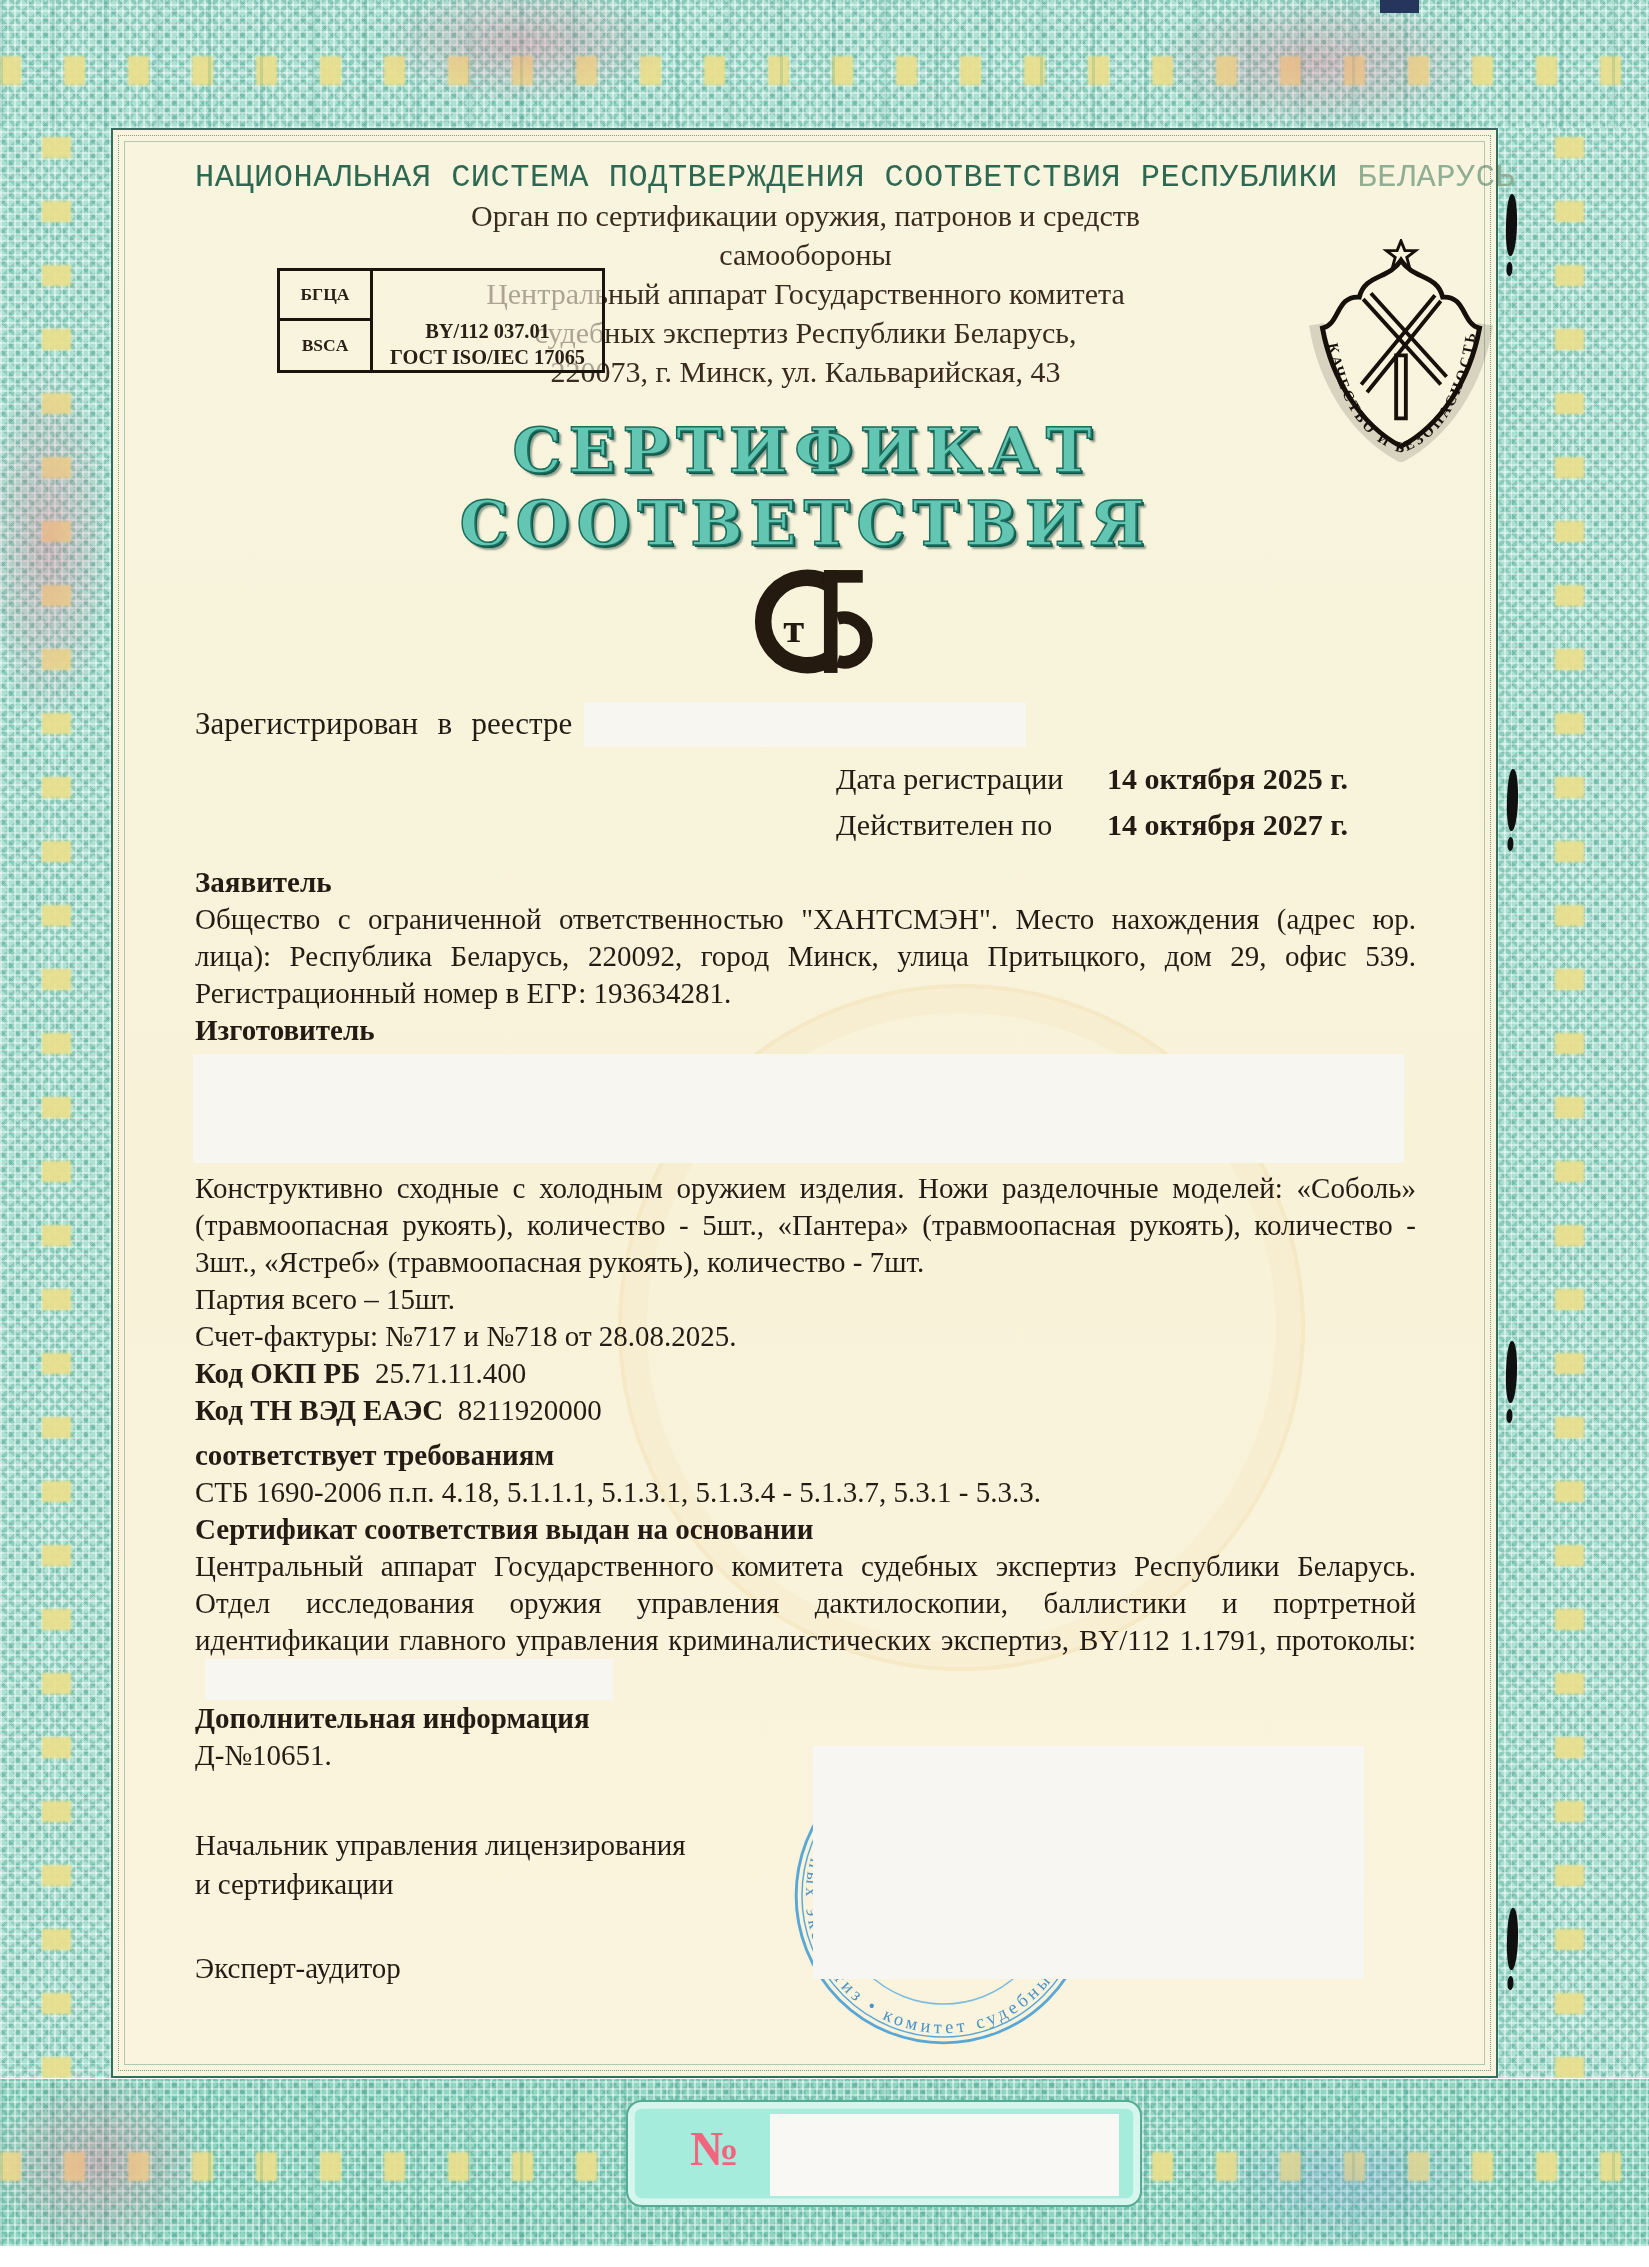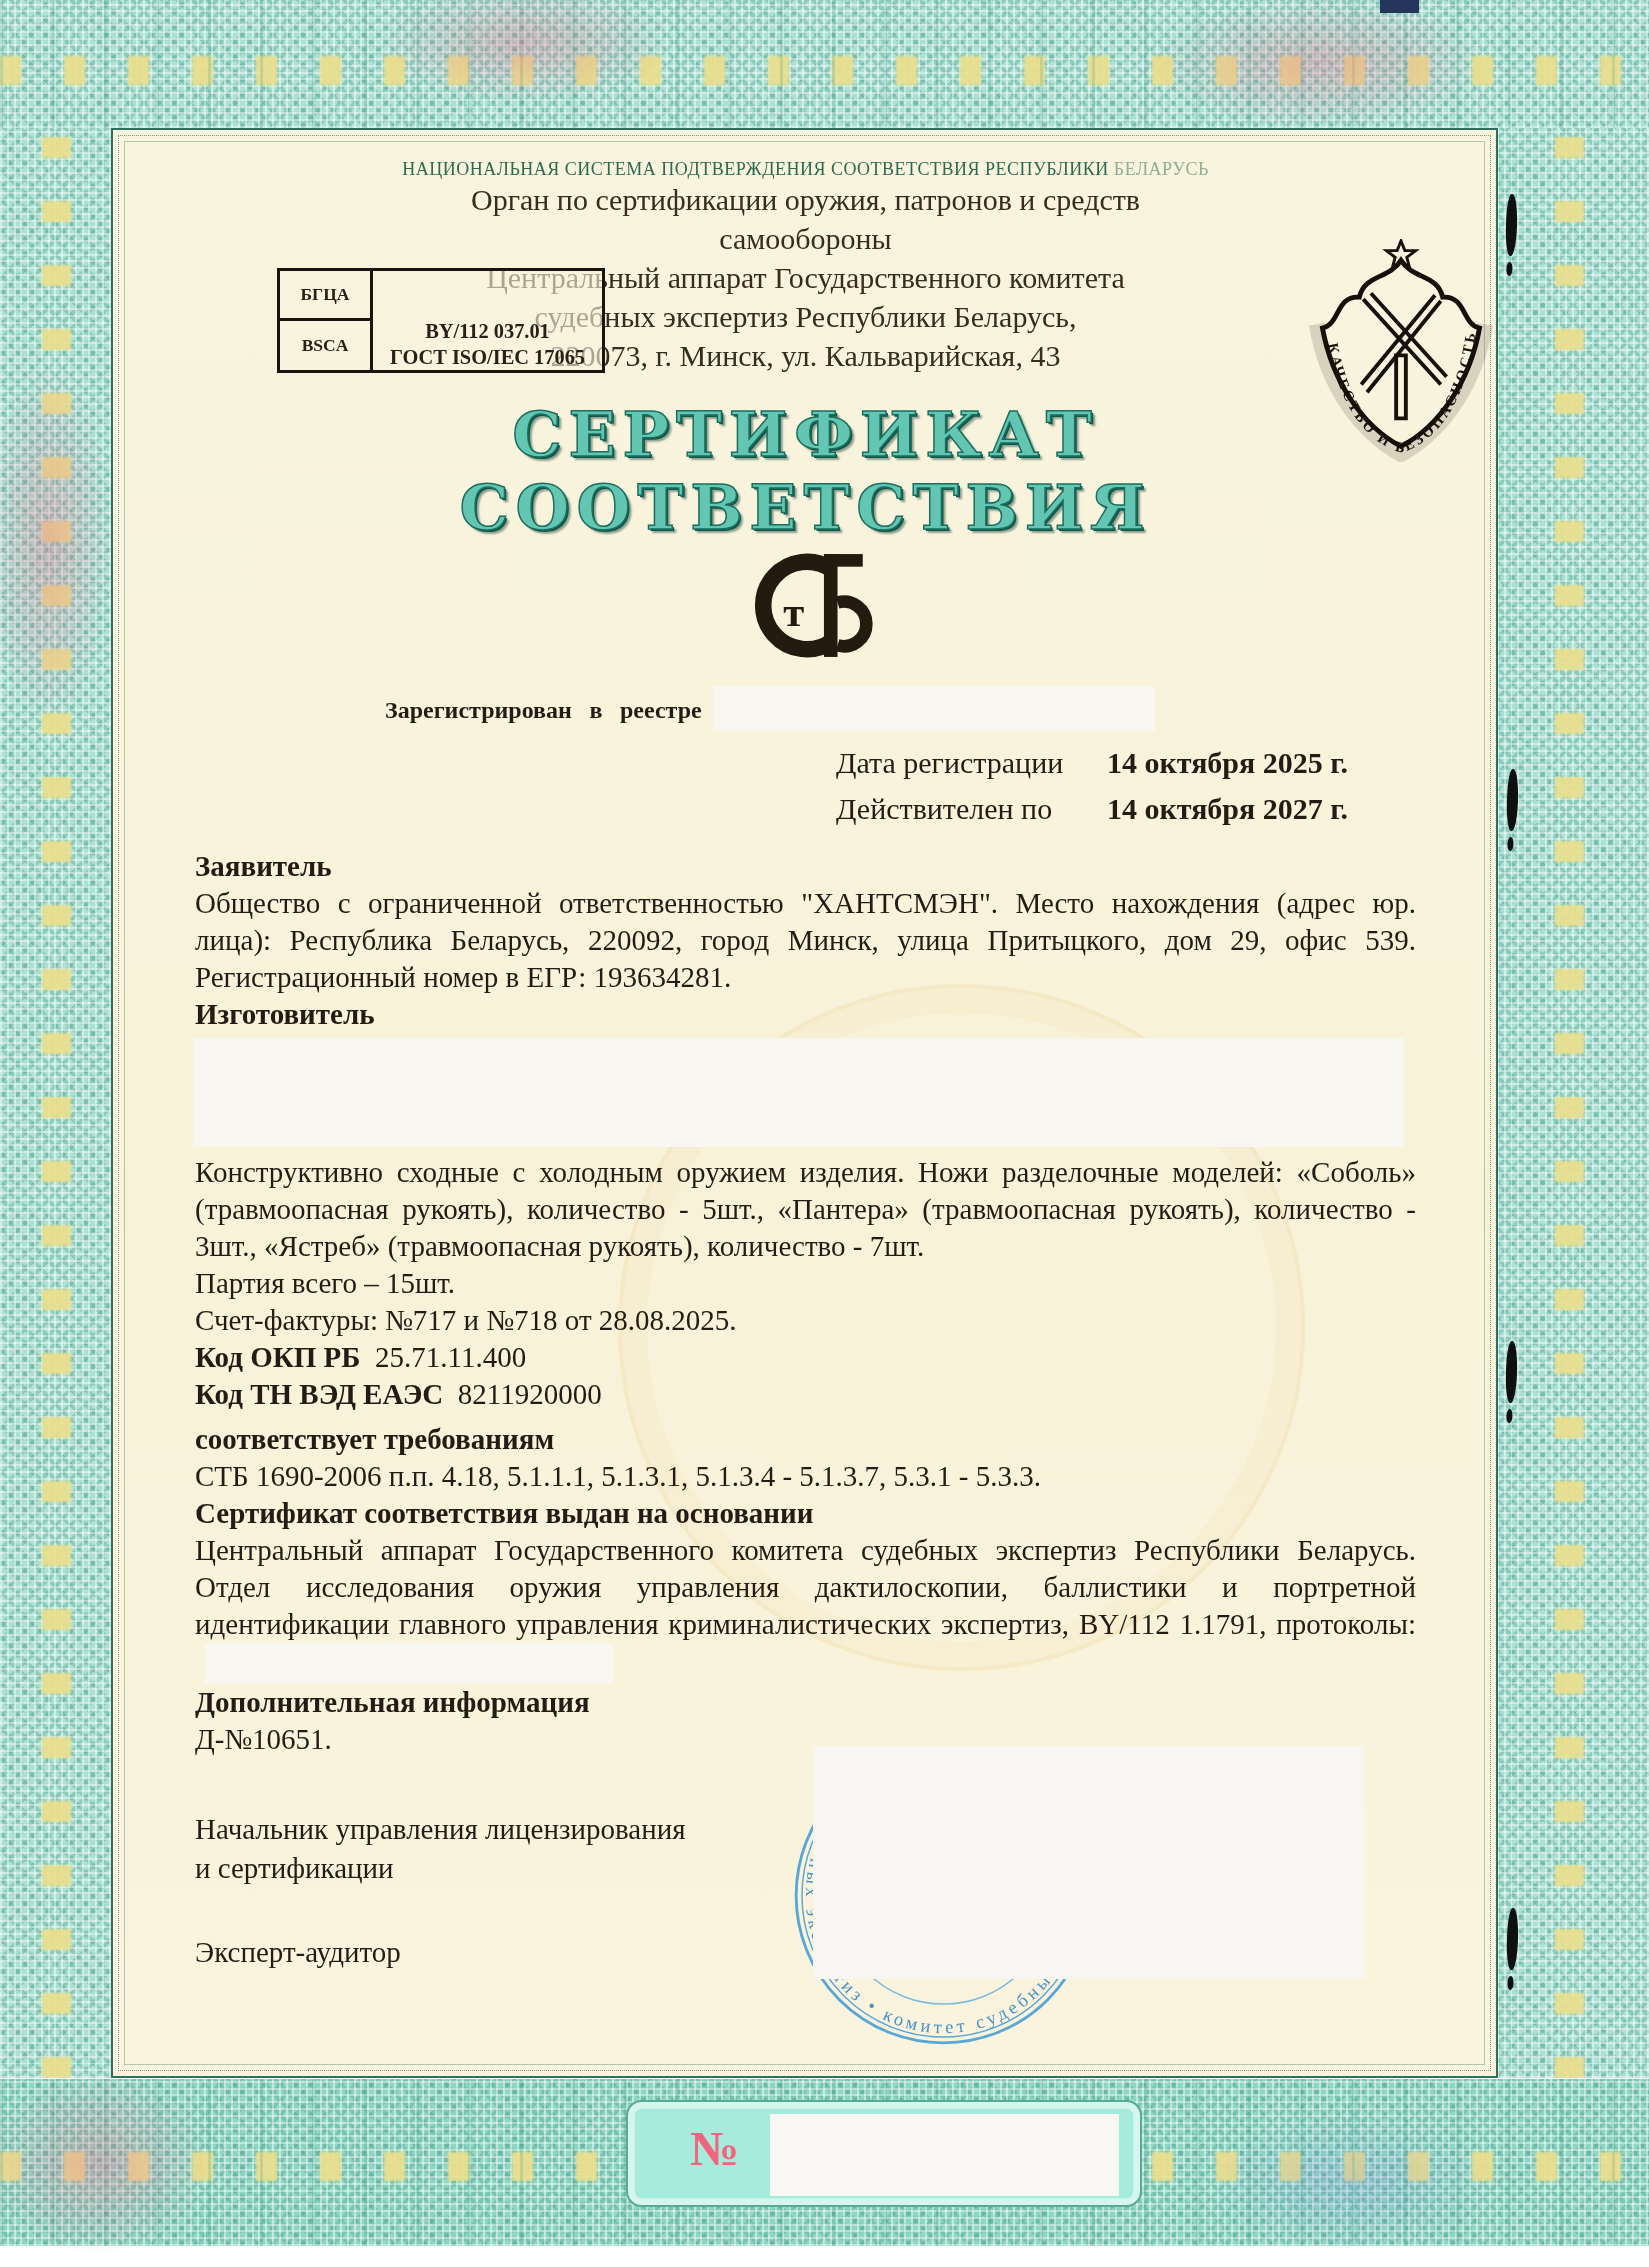--- a/index.html
+++ b/index.html
@@ -35,41 +35,41 @@
          border:2.9px solid #2f6f5e;}
   .sheet::before{content:"";position:absolute;inset:4.9px;border:1.9px dotted rgba(47,111,94,.65);pointer-events:none;}
   .sheet::after{content:"";position:absolute;inset:10.7px;border:1px solid rgba(47,111,94,.35);pointer-events:none;}
   .watermark{position:absolute;left:505px;top:854px;width:679px;height:679px;border-radius:50%;
              border:4.9px solid rgba(232,178,86,.16);box-shadow:inset 0 0 0 25px rgba(232,178,86,.05);}
 
   .content{position:absolute;inset:0;padding:29px 80px 0 82px;box-sizing:border-box;}
 
   
   .hdr-center{text-align:center;}
-  .sys-line{font-size:18px;letter-spacing:0.5px;color:#2d6852;white-space:nowrap;}
+  .sys-line{font-size:32px;letter-spacing:0.5px;color:#2d6852;white-space:nowrap;font-family:Liberation Mono, monospace;}
   .sys-line .country{color:#8fae93;}
   .org-line{font-size:30px;line-height:39px;color:#3a2b1f;}
   .badge{position:absolute;left:82px;top:109px;width:322px;height:99px;border:3.9px solid #1b140e;
          display:grid;grid-template-columns:93px 1fr;background:rgba(249,244,222,.6);}
   .badge-left{display:grid;grid-template-rows:1fr 1fr;border-right:3.9px solid #1b140e;text-align:center;}
   .badge-left div{display:flex;align-items:center;justify-content:center;font-weight:bold;font-size:17.5px;color:#2a2018;}
   .badge-left div:first-child{border-bottom:3.9px solid #1b140e;}
   .badge-right{display:flex;flex-direction:column;align-items:center;justify-content:flex-end;
                font-weight:bold;font-size:20.4px;color:#2a2018;line-height:26px;}
   .emblem{position:absolute;left:1104px;top:80px;}
 
   
   .cert-title{margin-top:23px;text-align:center;font-family:"DejaVu Serif",serif;font-weight:bold;
       font-size:62px;letter-spacing:6.8px;word-spacing:25px;color:#63c6b3;
       -webkit-text-stroke:1.5px #1a6f5e;
       text-shadow:1.9px 1.9px 0 #11584a, 3.9px 3.9px 1.9px rgba(20,60,50,.45);}
   .stb{display:block;margin:3.9px auto 0 auto;}
 
   
-  .reg-line{margin-top:23px;margin-left:190px;font-size:24px;word-spacing:11.6px;color:#241c14;font-weight:bold;}
+  .reg-line{margin-top:23px;font-size:31px;word-spacing:11.6px;color:#241c14;}
   .redact{background:#f8f6f1;display:inline-block;}
   .redact-reg{width:442px;height:45px;vertical-align:-12.6px;margin-left:11.6px;}
   .dates{margin-top:15px;margin-left:641px;display:grid;grid-template-columns:271px auto;row-gap:12.6px;
          font-size:30px;color:#241c14;}
   .dates .val{font-weight:bold;}
 
   
   .body-text{font-size:29px;line-height:37px;}
   .sec-label{font-weight:bold;margin:0;}
   p.just{margin:0;text-align:justify;}

